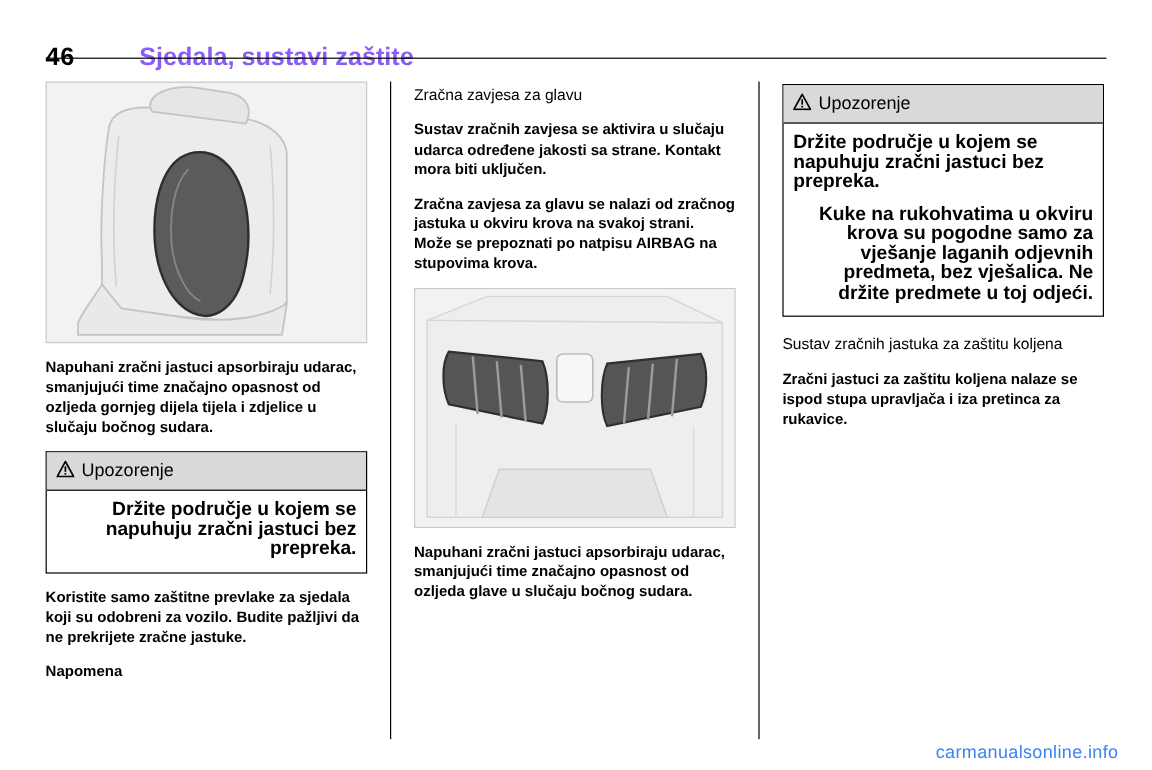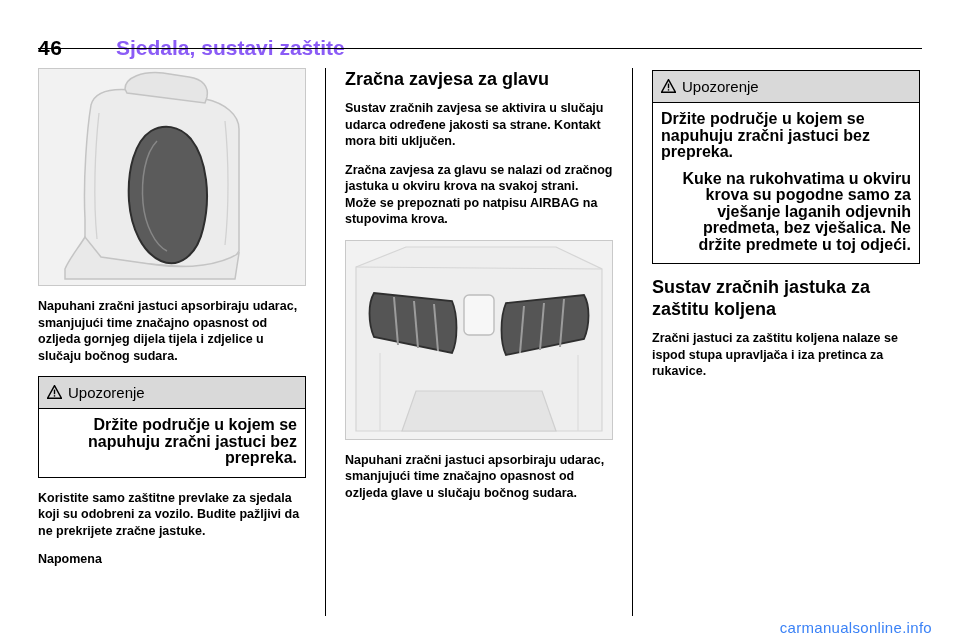--- a/index.html
+++ b/index.html
@@ -71,36 +71,36 @@
 
   
   p.body {
     font-size: 12.5px;
     font-weight: bold;
     line-height: 16.5px;
     color: #000;
     margin: 0 0 12px 0;
   }
   h2.section {
-    font-size: 18px;
-    font-weight: bold;
+    font-size: 13px;
+    font-weight: normal;
     color: #000;
     margin: 0 0 10px 0;
     line-height: 22px;
   }
   
   .warn {
     border: 1px solid #000;
     margin: 2px 0 12px 0;
   }
   .warn-head {
     background: #d9d9d9;
     padding: 7px 8px 7px 8px;
     display: flex;
-    align-items: flex-end;
+    align-items: flex-start;
     gap: 6px;
     border-bottom: 1px solid #000;
   }
   .warn-icon {
     font-size: 14px;
     font-weight: bold;
     line-height: 1;
   }
   .warn-head-label {
     font-size: 15px;

